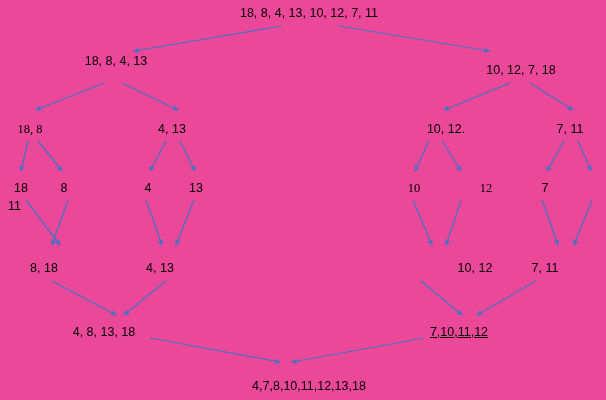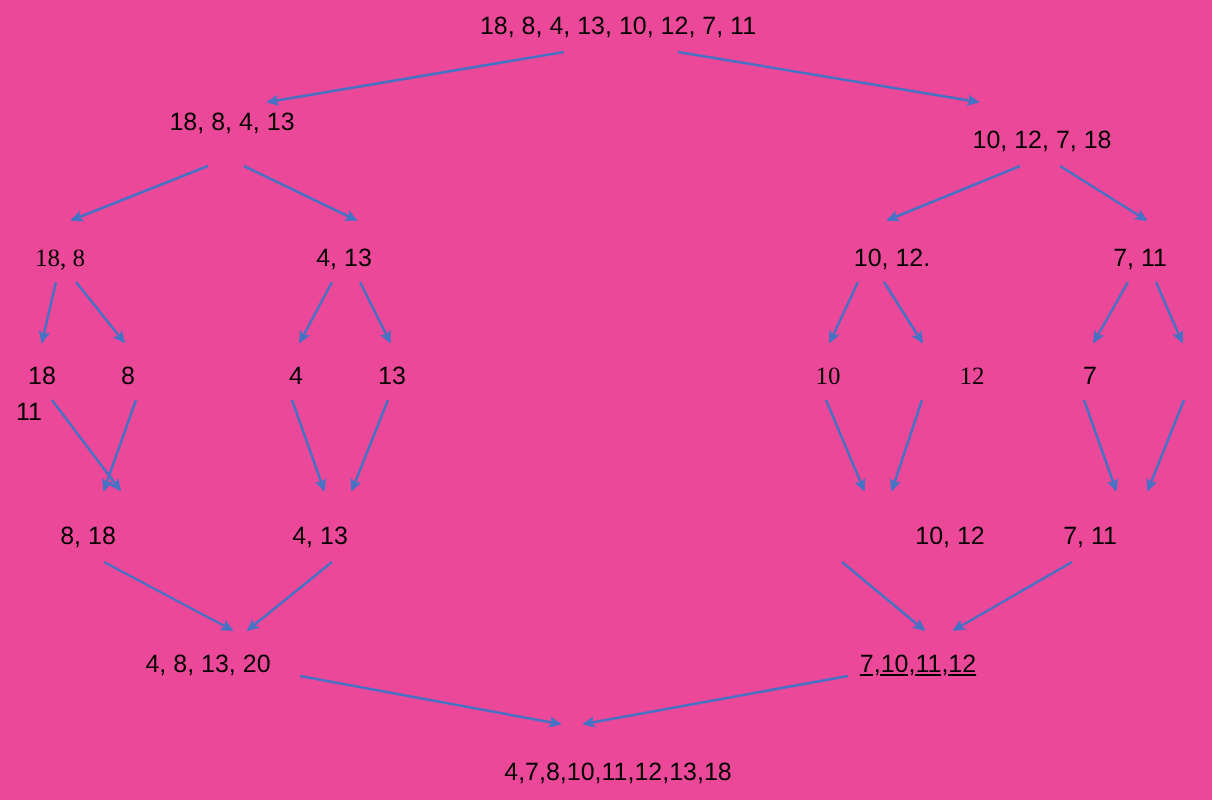--- a/index.html
+++ b/index.html
@@ -102,19 +102,19 @@
       <div class="node" style="left: 64px; top: 181px;">8</div>
       <div class="node" style="left: 148px; top: 181px;">4</div>
       <div class="node" style="left: 196px; top: 181px;">13</div>
       <div class="node" style="left: 414px; top: 181px; font-family: Liberation Serif, serif;">10</div>
       <div class="node" style="left: 486px; top: 181px; font-family: Liberation Serif, serif;">12</div>
       <div class="node" style="left: 545px; top: 181px;">7</div>
       <div class="node" style="left: 44px; top: 261px;">8, 18</div>
       <div class="node" style="left: 160px; top: 261px;">4, 13</div>
       <div class="node" style="left: 434px; top: 261px; margin-left: 41px;">10, 12</div>
       <div class="node" style="left: 545px; top: 261px;">7, 11</div>
-      <div class="node" style="left: 104px; top: 325px;">4, 8, 13, 20</div>
+      <div class="node" style="left: 104px; top: 325px;">4, 8, 13, 18</div>
       <div class="node" style="left: 459px; top: 325px; text-decoration: underline;">7,10,11,12</div>
       <div class="node" style="left: 309px; top: 379px; text-align: right;">4,7,8,10,11,12,13,18</div>
       <div class="stray-label" style="left: 8px; top: 199px;">11</div>
     </div>
 
 </div>
 
 </body></html>

